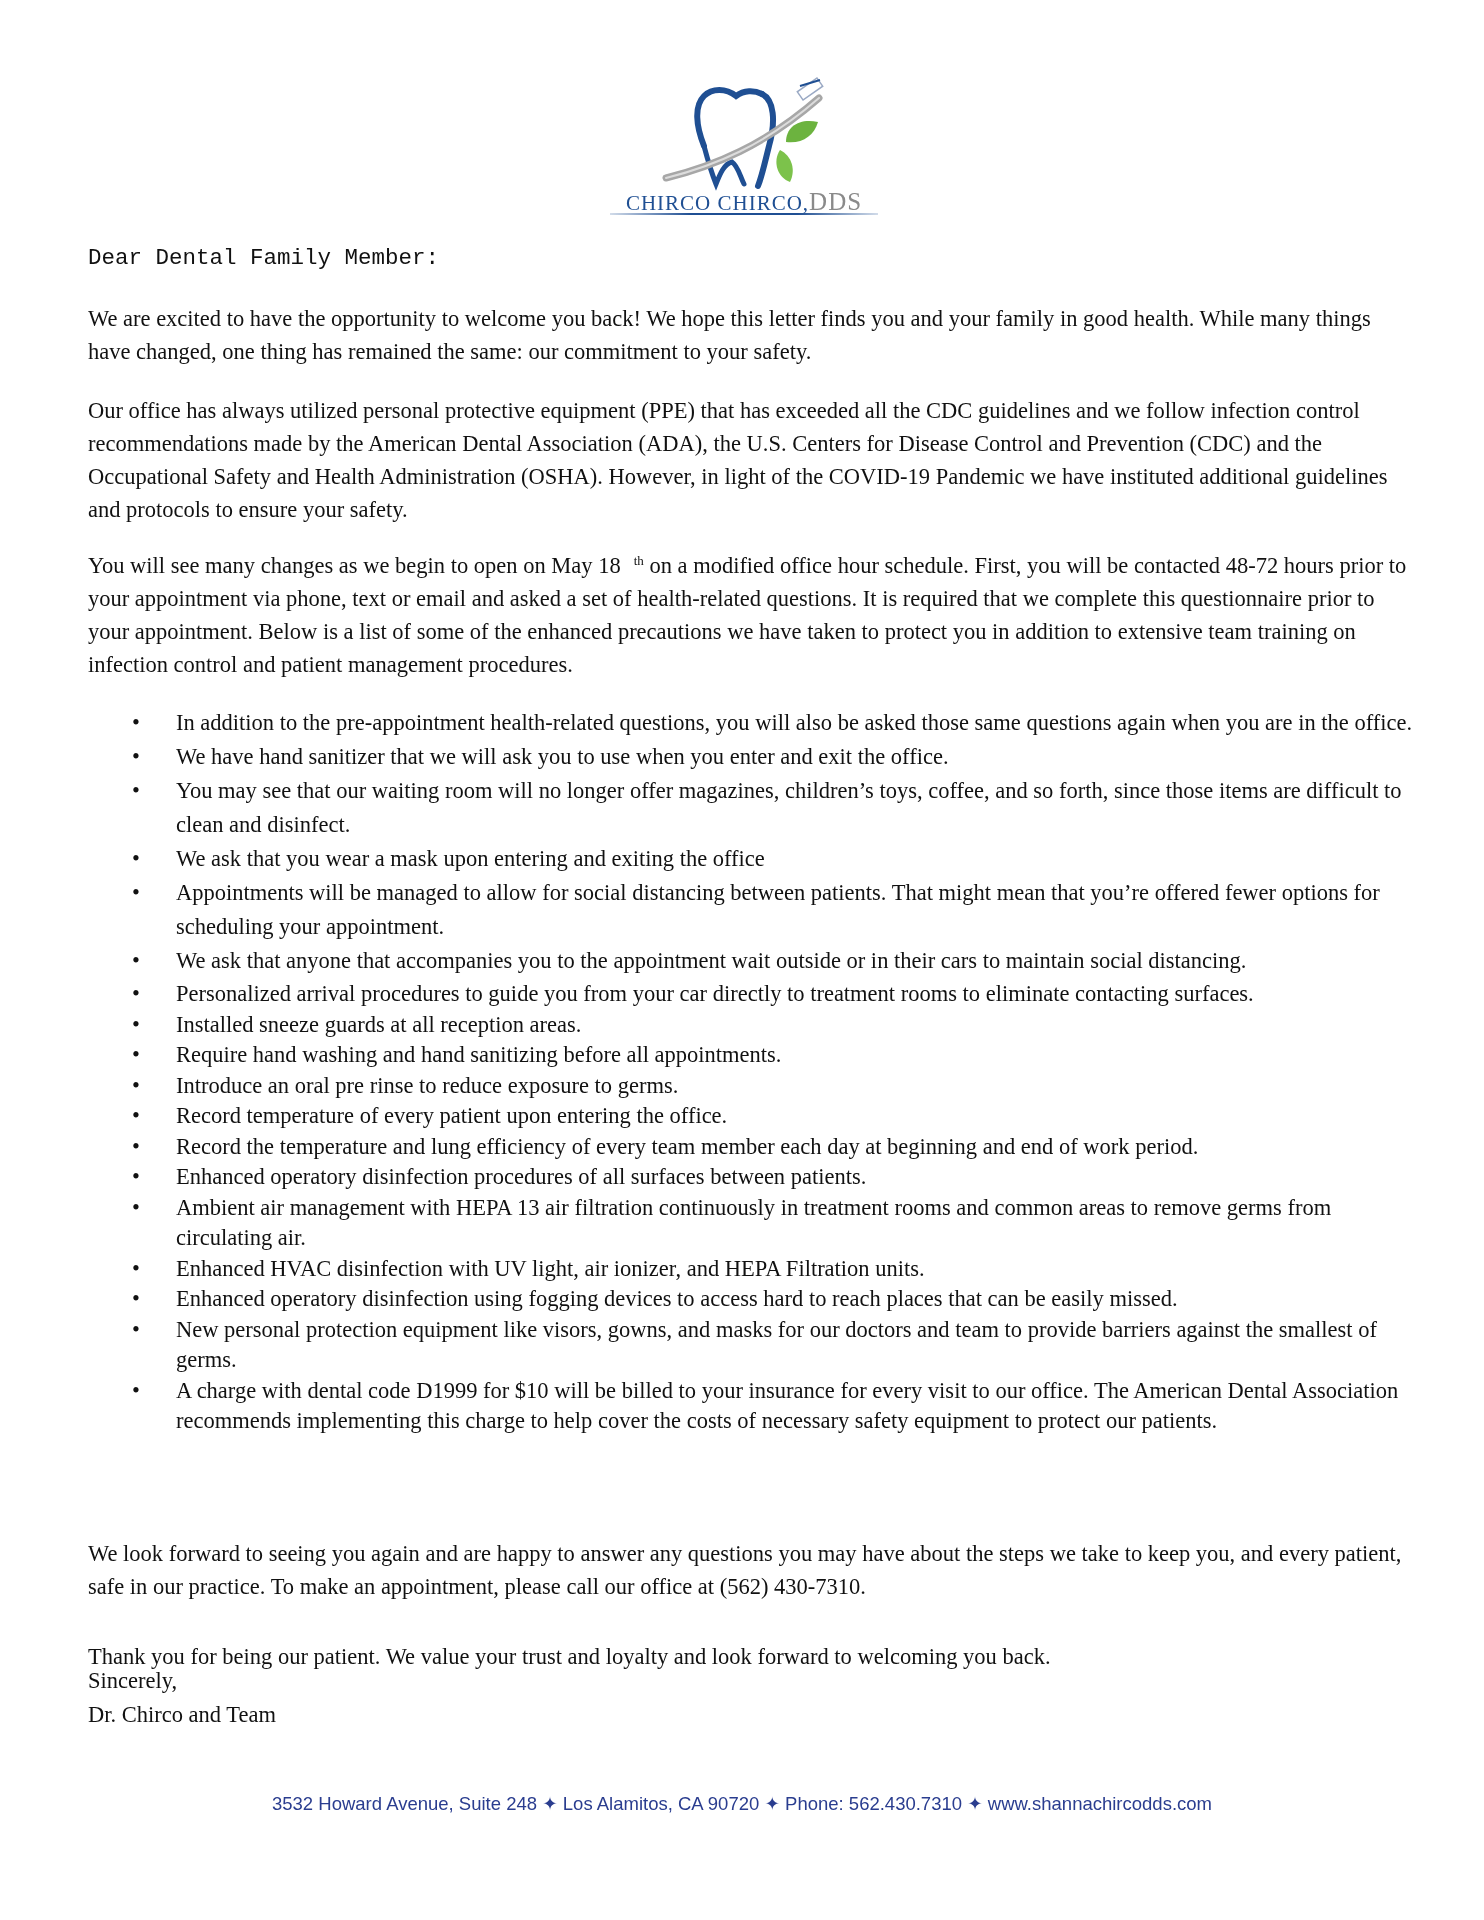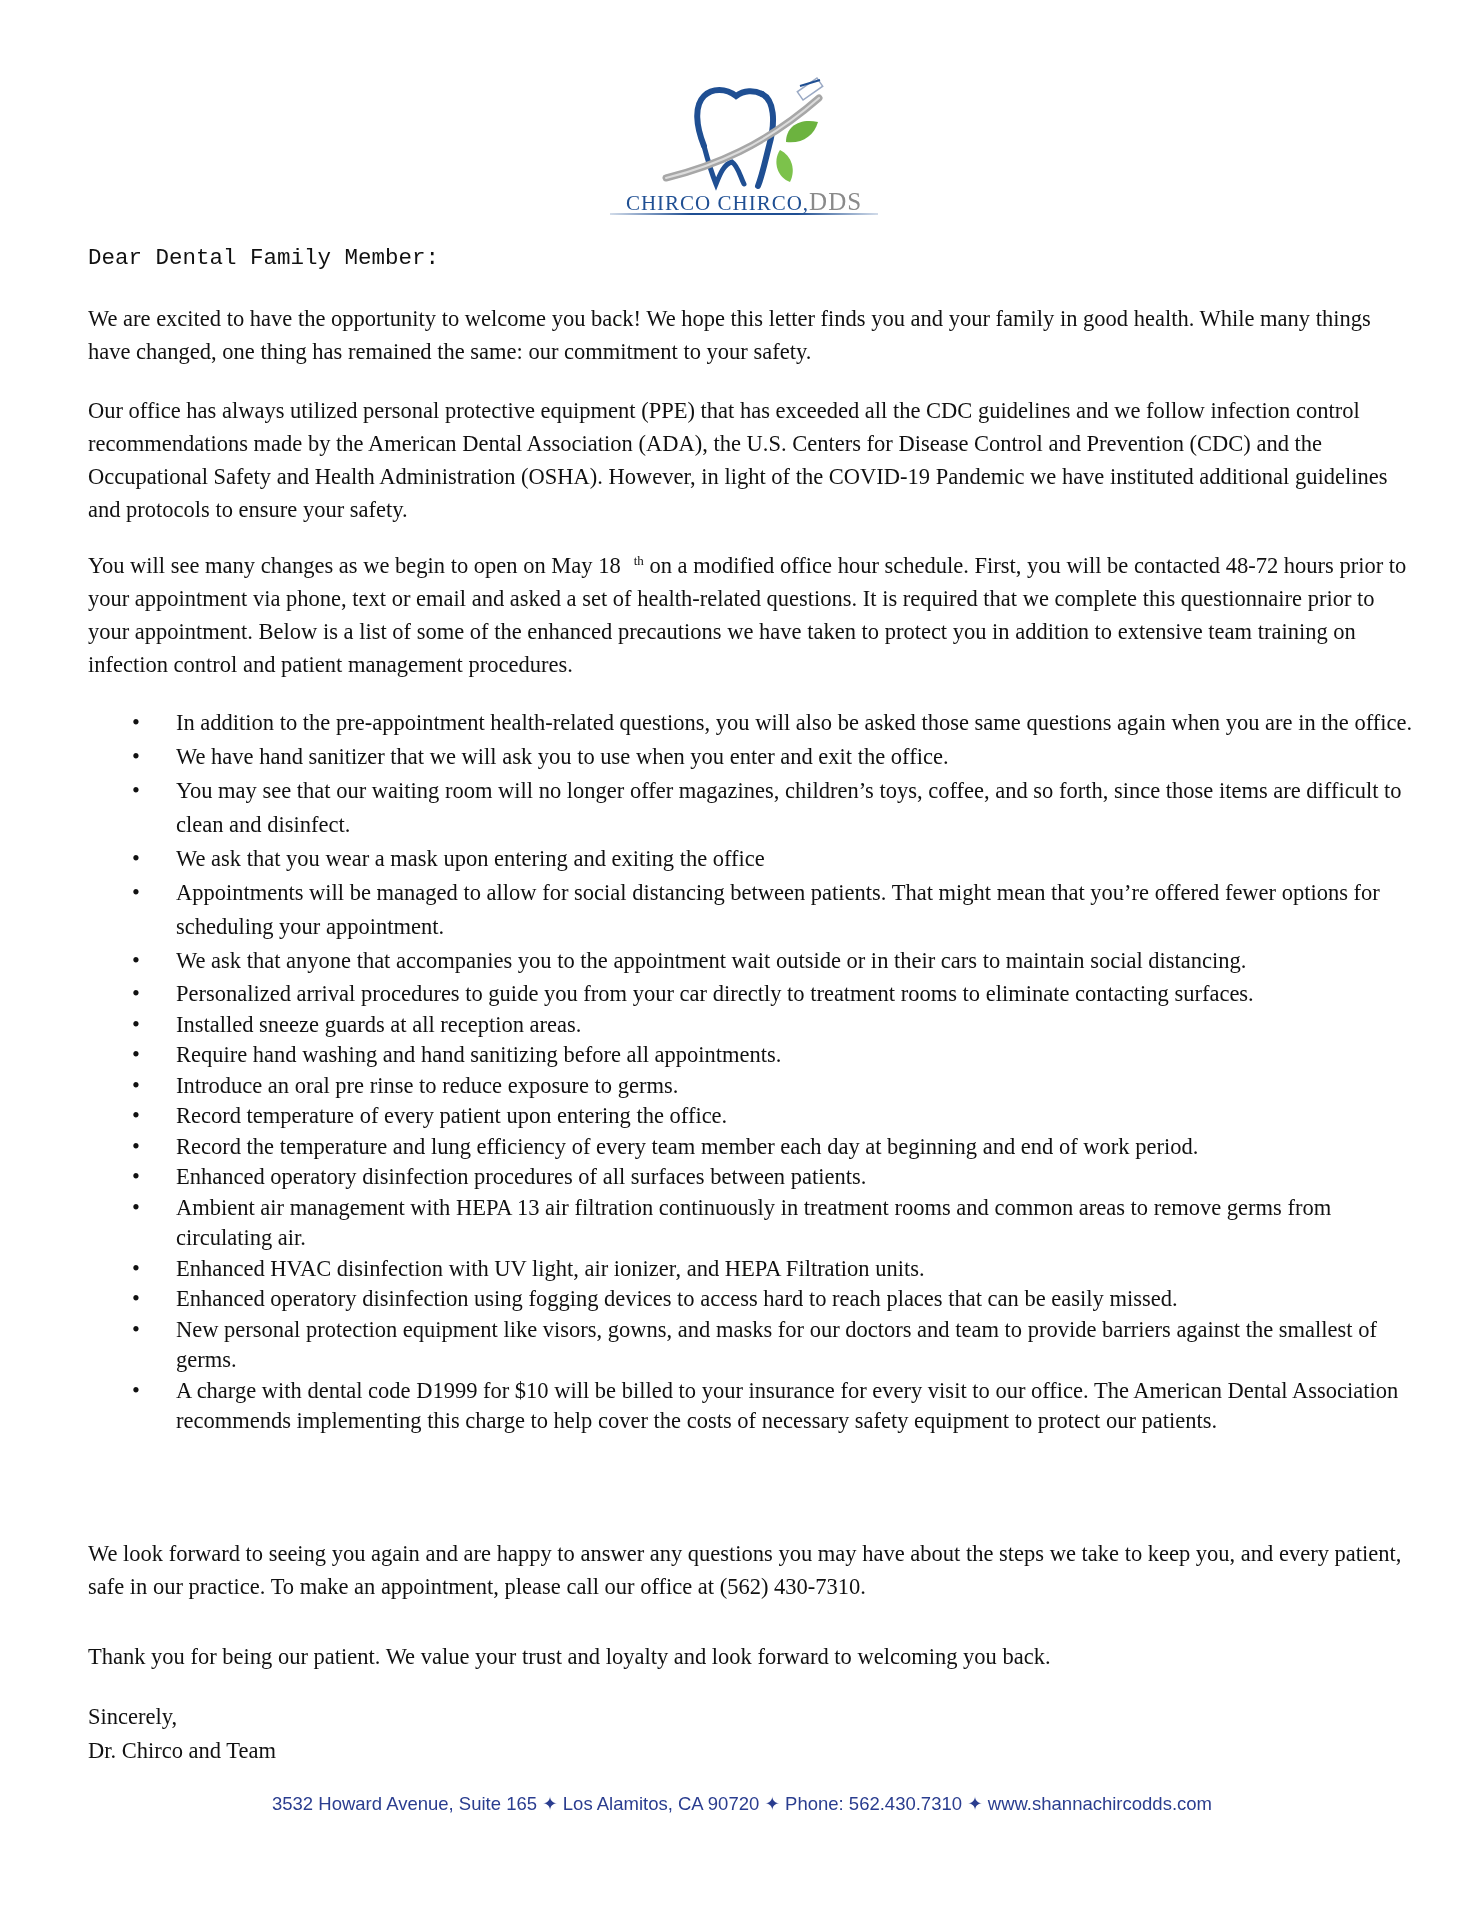--- a/index.html
+++ b/index.html
@@ -38,21 +38,21 @@
   .bullets li {
     position: relative; padding-left: 88px;
   }
   .bullets li .dot {
     position: absolute; left: 44px; top: 0;
   }
   .b-loose { line-height: 34px; }
   .b-tight { line-height: 30.5px; }
   .closing1 { top: 1537px; }
   .closing2 { top: 1640px; }
-  .signoff { top: 1700px; line-height: 34px; }
+  .signoff { top: 1664px; line-height: 34px; }
   .footer {
     position: absolute; left: 0; top: 1793px; width: 1484px; text-align: center;
     font-family: "Liberation Sans", "DejaVu Sans", sans-serif; font-size: 18.5px;
     color: #2a3d8f;
   }
   sup { font-size: 13px; line-height: 0; vertical-align: super; margin-left: 13px; }
 </style>
 </head>
 <body>
 
@@ -105,20 +105,20 @@
   </ul>
 
 <p class="page-text p closing1">We look forward to seeing you again and are happy to answer any questions you may have about the steps we take to keep you, and every patient, safe in our practice. To make an appointment, please call our office at (562) 430-7310.</p>
 <p class="page-text p closing2">Thank you for being our patient. We value your trust and loyalty and look forward to welcoming you back.</p>
 <div class="page-text signoff">
   <div>Sincerely,</div>
   <div>Dr. Chirco and Team</div>
 </div>
 
 <div class="footer">
-  <span>3532 Howard Avenue, Suite 165</span>
+  <span>3532 Howard Avenue, Suite 248</span>
   <span>✦</span>
   <span>Los Alamitos, CA 90720</span>
   <span>✦</span>
   <span>Phone: 562.430.7310</span>
   <span>✦</span>
   <span>www.shannachircodds.com</span>
 </div>
 
 </body></html>

